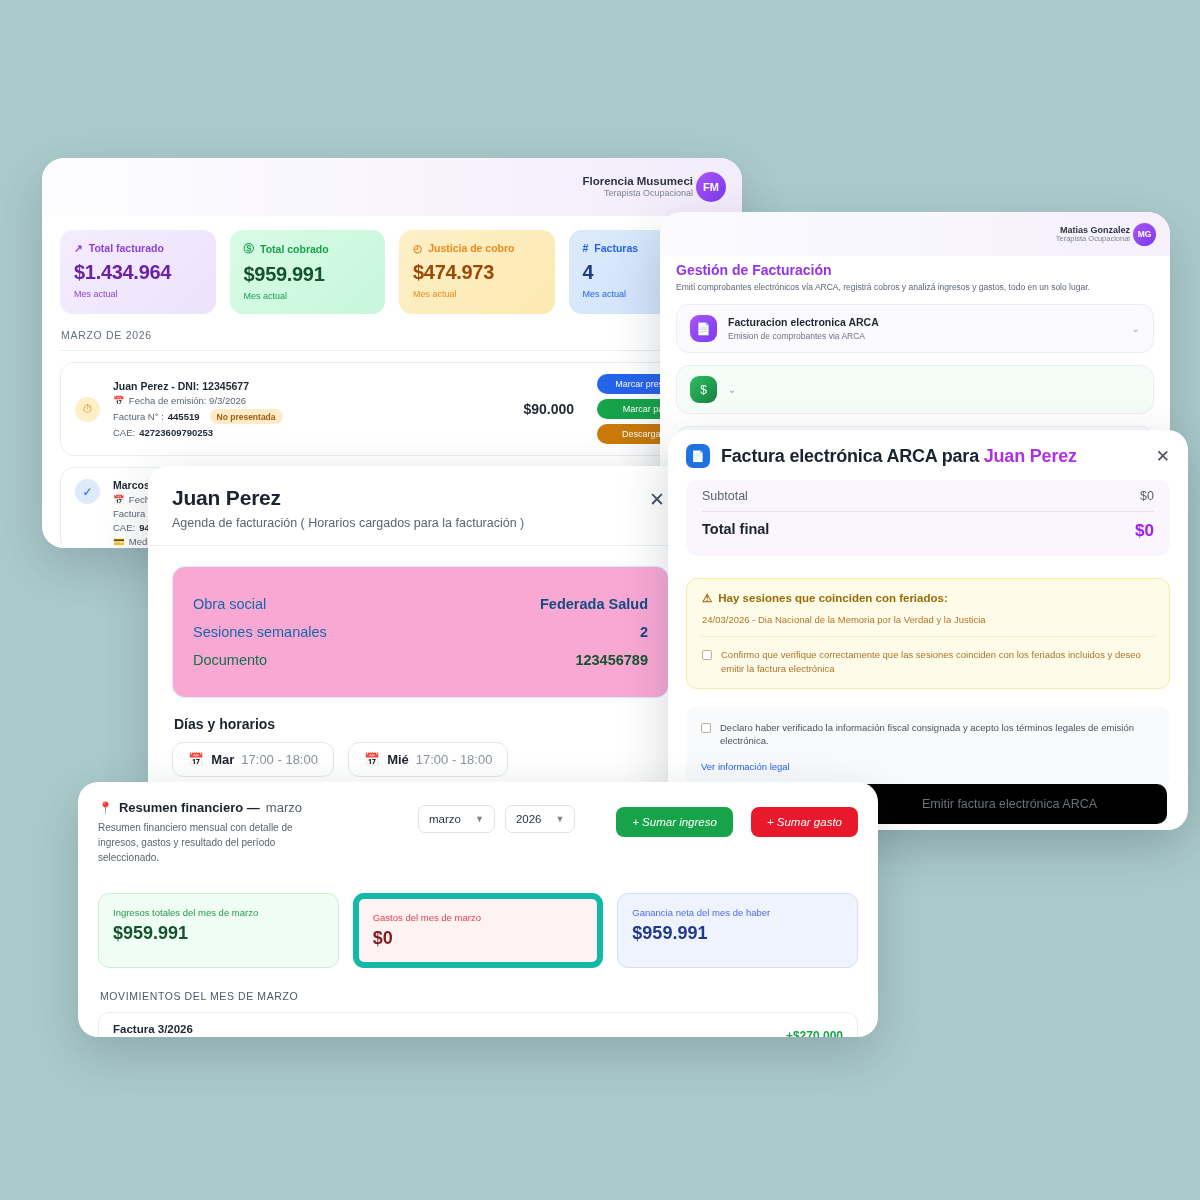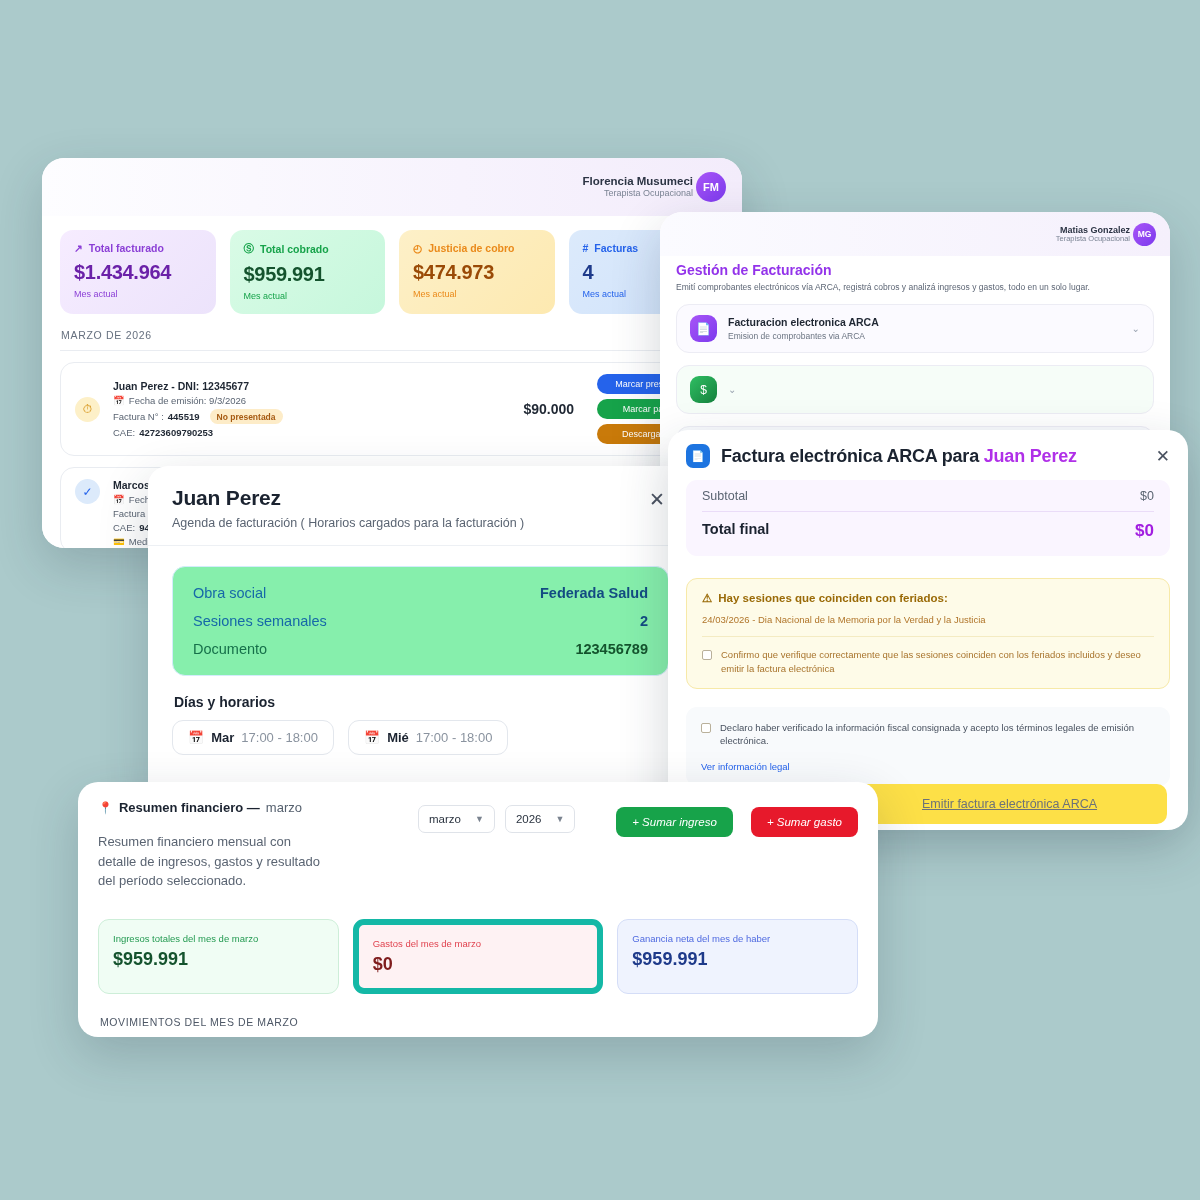--- a/index.html
+++ b/index.html
@@ -101,22 +101,22 @@
   .chev { color:#9aa3b0; font-size:10px; }
 
   
   #panelC { left: 148px; top: 466px; width: 545px; height: 330px; border-radius: 20px 20px 0 0; }
   .c-head { padding: 20px 24px 15px 24px; display:flex; justify-content:space-between;
             align-items:flex-start; border-bottom:1px solid #edf0f4; }
   .c-title { font-size:21px; font-weight:700; color:#1b2330; letter-spacing:-.2px; }
   .c-sub { font-size:12.5px; color:#5a6472; margin-top:6px; }
   .c-x { font-size:19px; color:#4a5260; line-height:1; padding:4px; }
   .c-body { padding: 20px 24px 0 24px; }
-  .infobox { background:#86efac; border:1px solid #d4ecfb; border-radius:13px;
-             padding:12px 20px; }
+  .infobox { background:#f9a8d4; border:1px solid #d4ecfb; border-radius:13px;
+             padding:23px 20px; }
   .inforow { display:flex; justify-content:space-between; align-items:center;
              font-size:14.5px; padding:6px 0; }
   .inforow .k { color:#1668a8; }
   .inforow .k.g { color:#16704a; }
   .inforow .v { font-weight:700; color:#134b82; }
   .inforow .v.g { font-weight:700; color:#14532d; }
   .c-h3 { font-size:14px; font-weight:700; color:#1b2330; margin:18px 0 10px 2px; }
   .chips { display:flex; gap:14px; }
   .chip { border:1px solid #e3e7ed; border-radius:11px; padding:9px 15px;
           font-size:13px; color:#8a939f; display:flex; align-items:center; gap:7px; }
@@ -141,32 +141,32 @@
   .warn-t { font-size:11.5px; font-weight:700; color:#9a6a07; display:flex; align-items:center; gap:6px; }
   .warn-d { font-size:9.5px; color:#b0752a; margin-top:9px; }
   .cbrow { display:flex; gap:9px; margin-top:11px; padding-top:11px; border-top:1px solid #f4ebc2; }
   .cb { width:10px; height:10px; border:1px solid #b9b09a; border-radius:2px;
         background:#fff; flex:none; margin-top:2px; }
   .cb-l { font-size:9.5px; color:#a8742d; line-height:1.45; }
   .legalbox { background:#f8fafc; border-radius:11px; padding:14px 15px; margin-top:18px; }
   .legal-l { font-size:9.5px; color:#48515f; line-height:1.45; }
   .legal-link { font-size:9.5px; color:#2563eb; margin-top:13px; }
   .emitbtn { position:absolute; left:852px; top:784px; width:315px; height:40px;
-             background:#fde047; border-radius:10px; color:#6d7278; font-size:12.5px;
-             display:flex; align-items:center; justify-content:center;text-decoration:underline; }
+             background:#000000; border-radius:10px; color:#6d7278; font-size:12.5px;
+             display:flex; align-items:center; justify-content:center; }
 
   
   #panelE { left: 78px; top: 782px; width: 800px; height: 255px; border-radius: 20px; }
   .e-body { padding: 18px 20px 0 20px; }
   .e-top { display:flex; align-items:flex-start; }
   .e-left { width: 300px; }
   .e-title { font-size:13px; font-weight:700; color:#1b2330; display:flex; align-items:baseline; gap:6px; }
   .e-title .pin { font-size:12px; }
   .e-title .mo { font-weight:400; color:#55606e; }
-  .e-desc { font-size:13px; color:#5a6472; margin-top:17px; line-height:1.5; max-width:230px; }
+  .e-desc { font-size:10px; color:#5a6472; margin-top:5px; line-height:1.5; max-width:230px; }
   .e-sel { display:flex; gap:10px; margin-left:20px; margin-top:5px; }
   .sel { border:1px solid #dfe3e9; border-radius:7px; padding:7px 10px;
          font-size:11.5px; color:#2b3440; display:flex; align-items:center;
          justify-content:space-between; gap:14px; background:#fff; }
   .sel .cv { color:#7a838f; font-size:9px; }
   .e-btns { margin-left:auto; display:flex; gap:18px; margin-top:7px;font-style:italic; }
   .ebtn { border-radius:8px; padding:9px 16px; font-size:11.5px; color:#fff; font-weight:500; }
   .eb-green { background:#17a34a; }
   .eb-red { background:#e7192b; }
   .e-cards { display:flex; gap:14px; margin-top:28px; }

